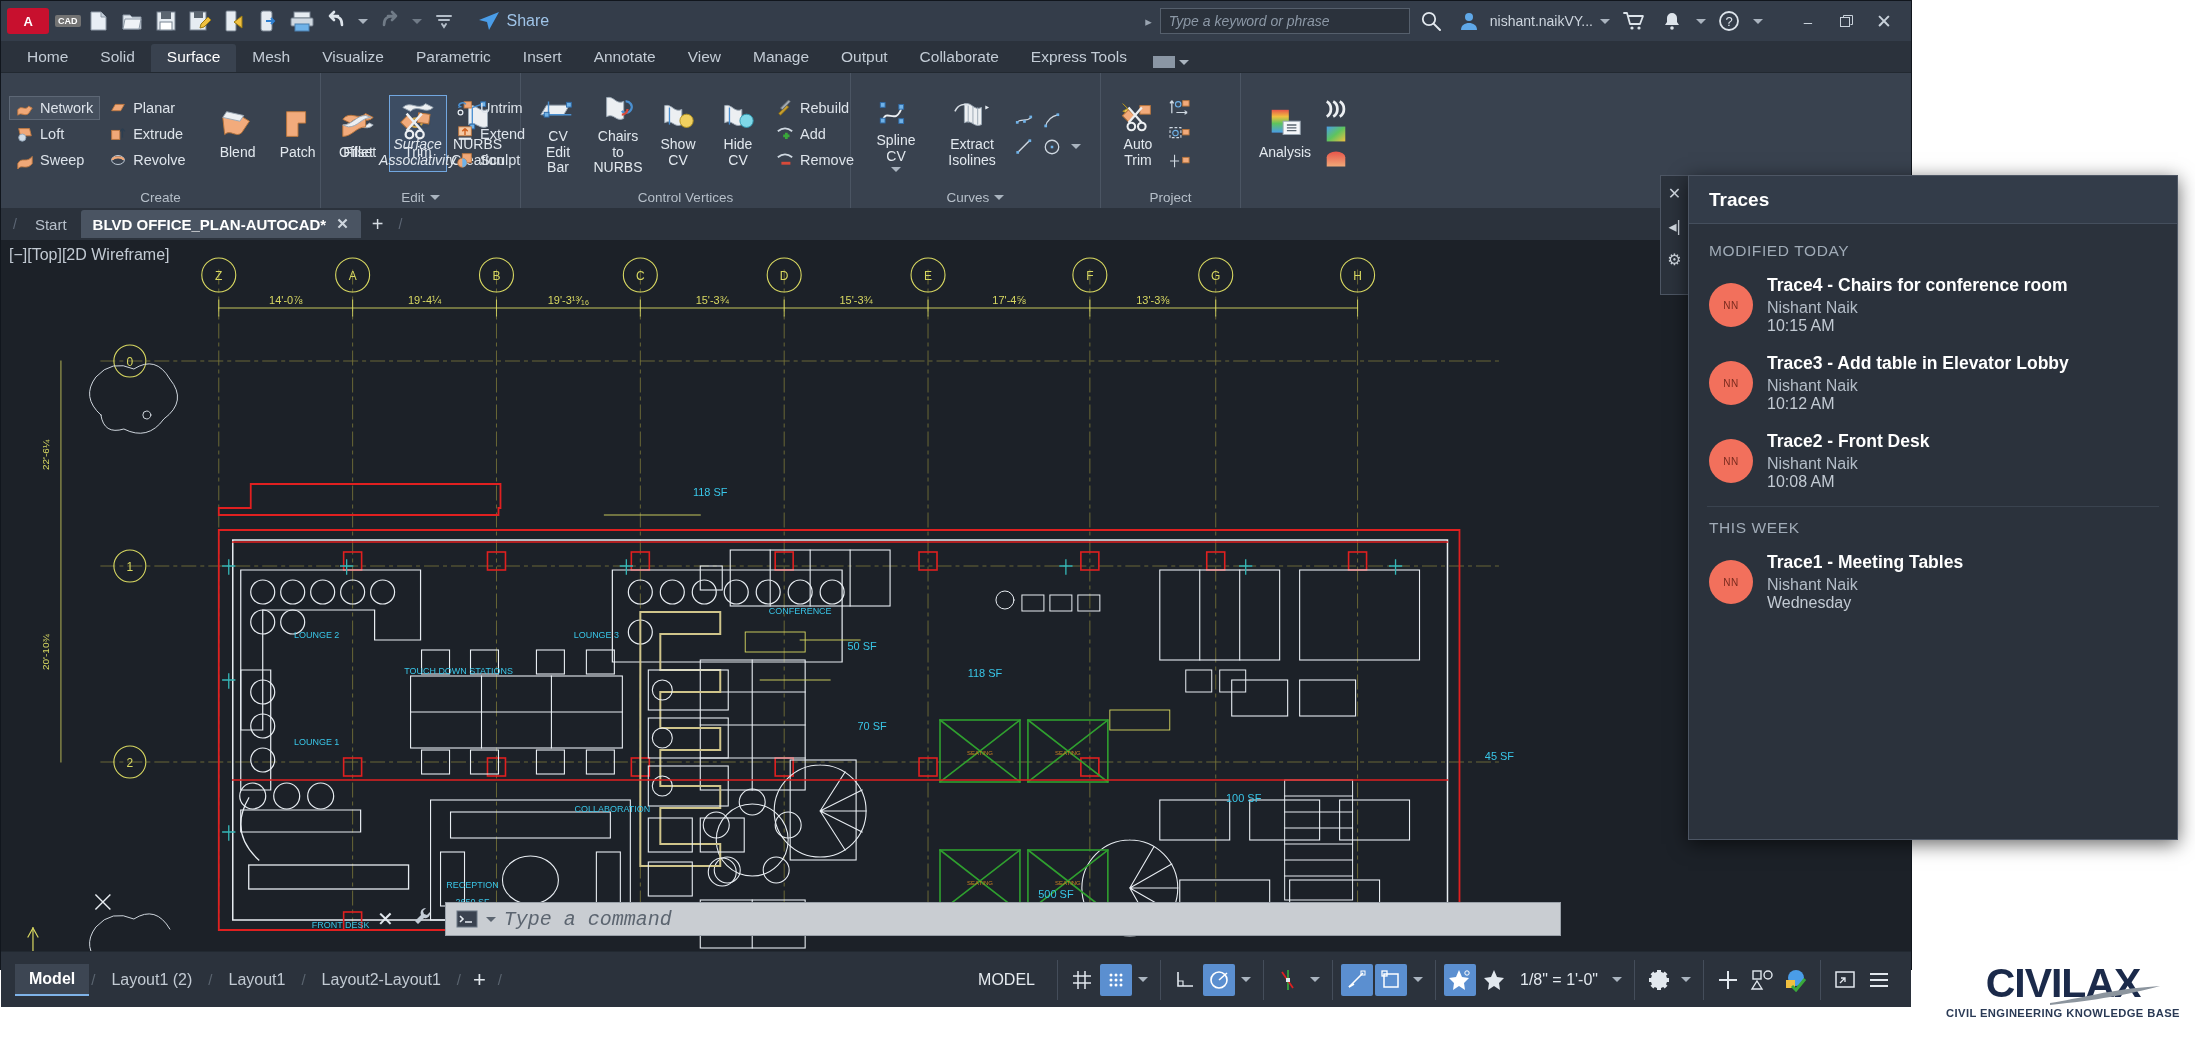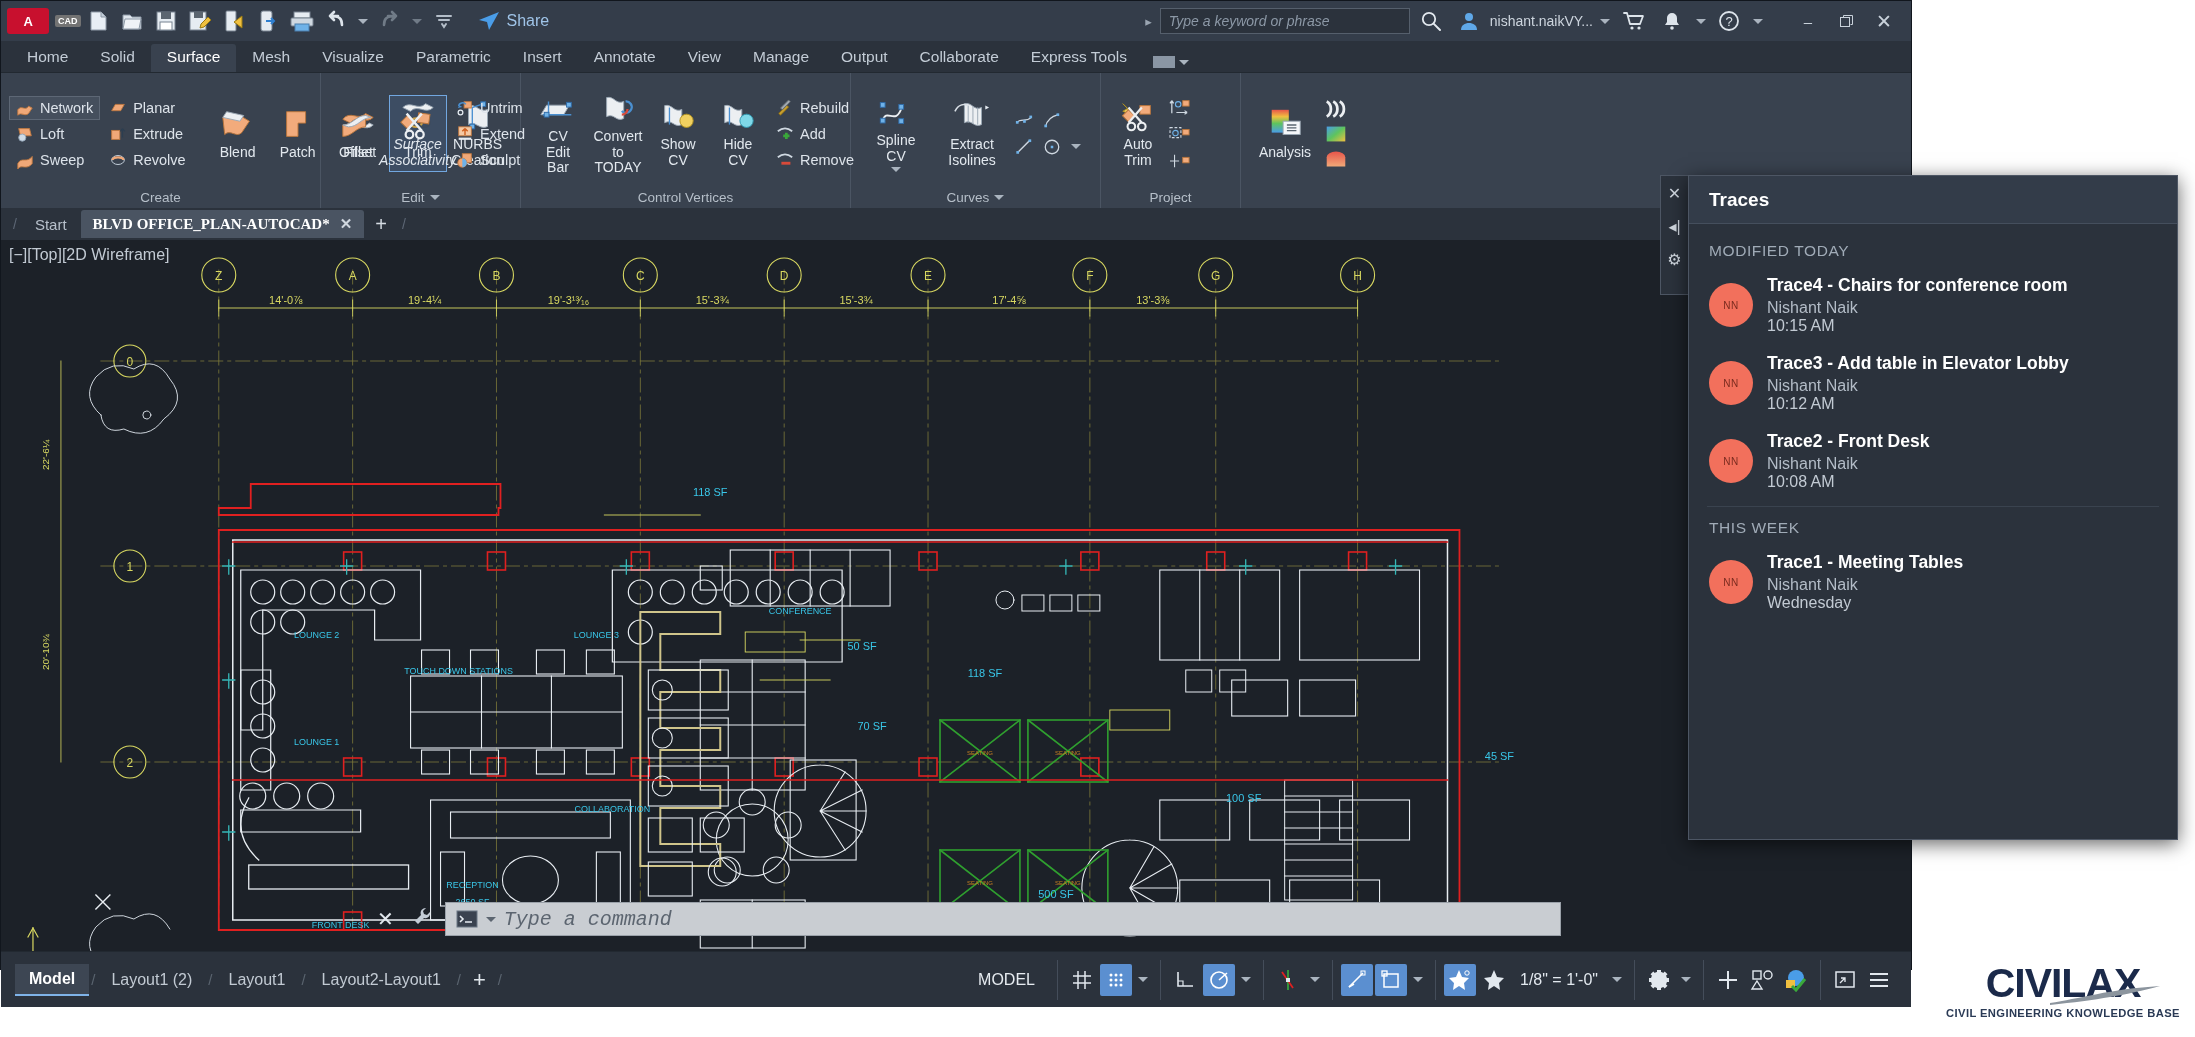--- a/index.html
+++ b/index.html
@@ -74,21 +74,21 @@
   .bigbtn.sel { background:#3d4d63; border:1px solid #72a7e0;font-style:italic;}
   .ico32 { width:38px; height:36px; flex:none; display:block; }
 
   
   .doctabs { height:32px; background:#2b323c; display:flex; align-items:center;
              padding-left:8px; gap:2px;}
   .dsep { color:#5d6775; font-size:14px; padding:0 4px;}
   .dtab { padding:5px 12px; font-size:15px; color:#b7c0cb; cursor:pointer;}
   .dtab.active { background:#4a5462; color:#ffffff; font-weight:bold;
                  display:flex; align-items:center; gap:10px;
-                 border-top-left-radius:3px;border-top-right-radius:3px;font-family:Liberation Serif, serif;}
+                 border-top-left-radius:3px;border-top-right-radius:3px;}
   .dtab-x { color:#cfd6de; font-size:15px; cursor:pointer;}
   .dplus { color:#d6dce3; font-size:20px; padding:0 9px; cursor:pointer;}
 
   
   .canvas { position:relative; background:#1c2128; height:711px; overflow:hidden;}
   .vplabel { position:absolute; left:8px; top:6px; color:#c2cad3; font-size:16px;
              z-index:5; }
   .vplabel span{ cursor:pointer; }
 
   
@@ -490,21 +490,21 @@
               <rect x="29" y="11" width="5" height="5" fill="#6fb2e8" stroke="#2f6ba8"></rect>
             </svg>
             <span>CV Edit Bar</span>
           </div>
           <div class="bigbtn" style="width:80px">
             <svg class="ico32" viewBox="0 0 40 36">
               <path d="M8 6c8-2 10 8 18 4v18c-8 4-10-6-18-2z" fill="#eceff2" stroke="#9aa7b3"></path>
               <path d="M28 10a6 6 0 11-4 10" stroke="#4a8fd0" stroke-width="2.4" fill="none"></path>
               <path d="M30 18a6 6 0 01-6 6" stroke="#d84a3a" stroke-width="2.4" fill="none"></path>
             </svg>
-            <span>Convert to TODAY</span>
+            <span>Chairs to NURBS</span>
           </div>
           <div class="bigbtn" style="width:52px">
             <svg class="ico32" viewBox="0 0 40 36">
               <path d="M6 6c8-2 10 8 18 4v16c-8 4-10-6-18-2z" fill="#eceff2" stroke="#9aa7b3"></path>
               <path d="M11 26V8" stroke="#4a8fd0" stroke-width="1.4"></path>
               <circle cx="29" cy="22" r="7" fill="#f0d060" stroke="#b09020"></circle>
             </svg>
             <span>Show CV</span>
           </div>
           <div class="bigbtn" style="width:52px">

